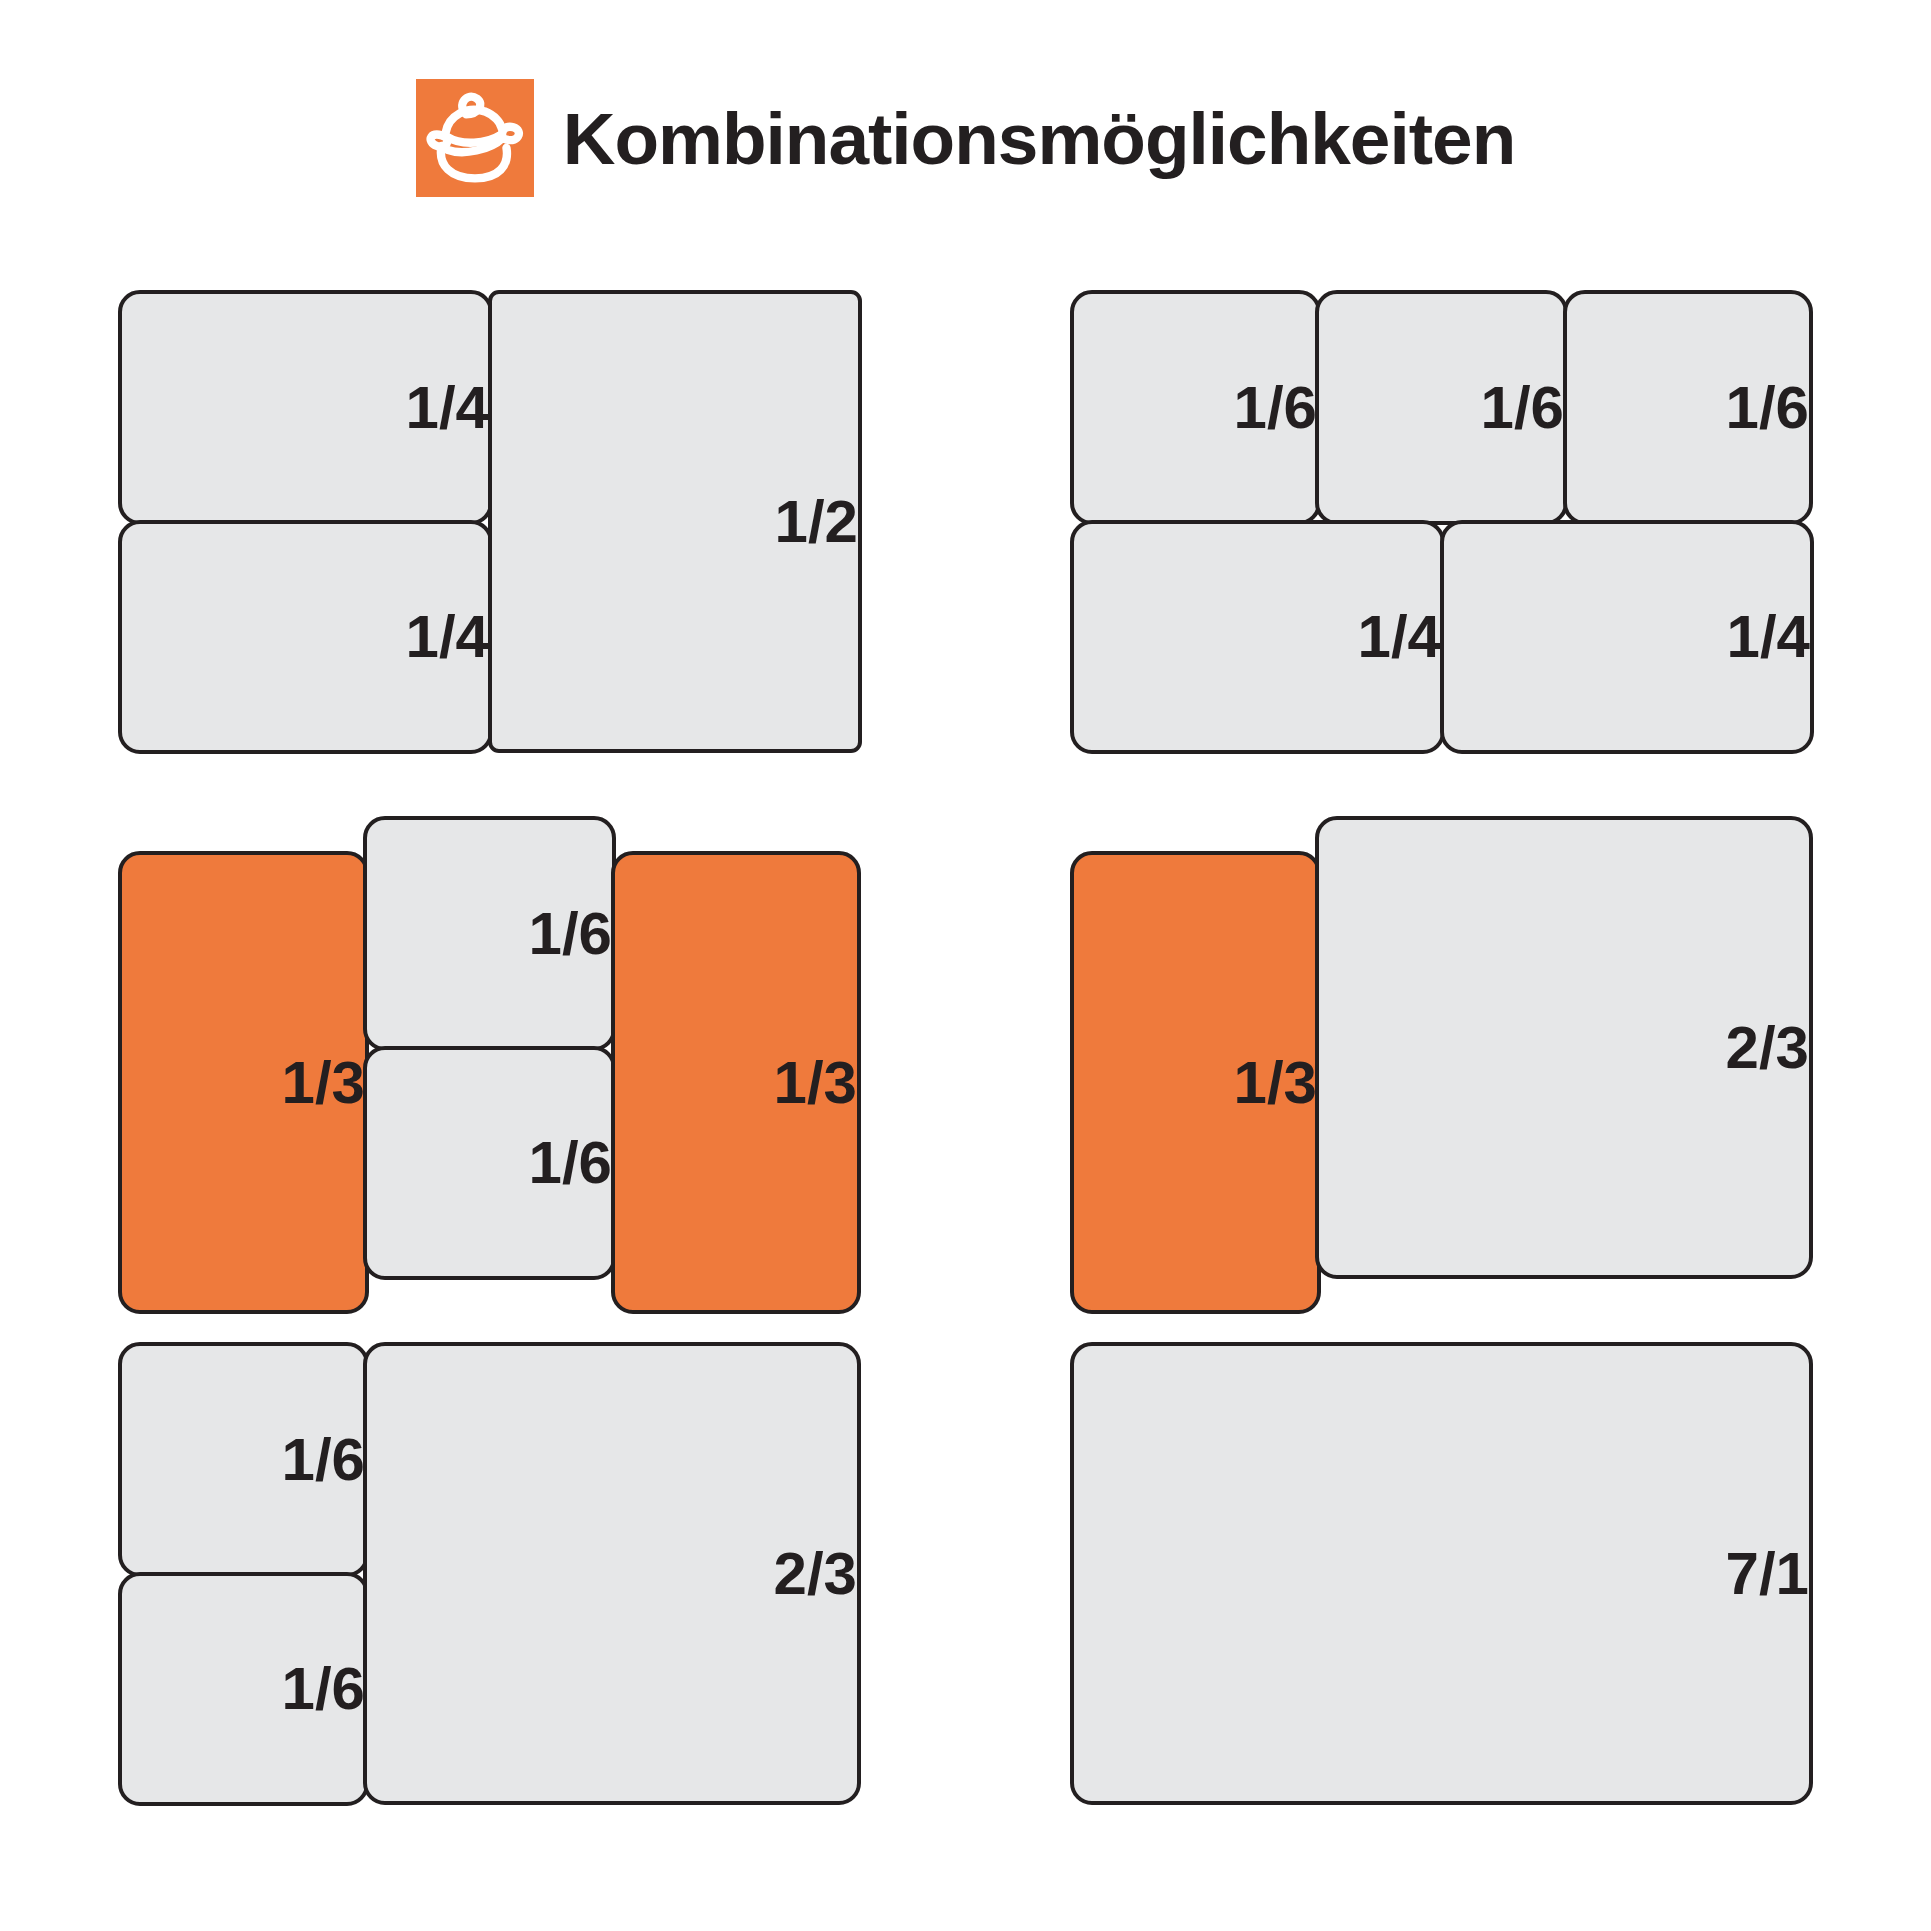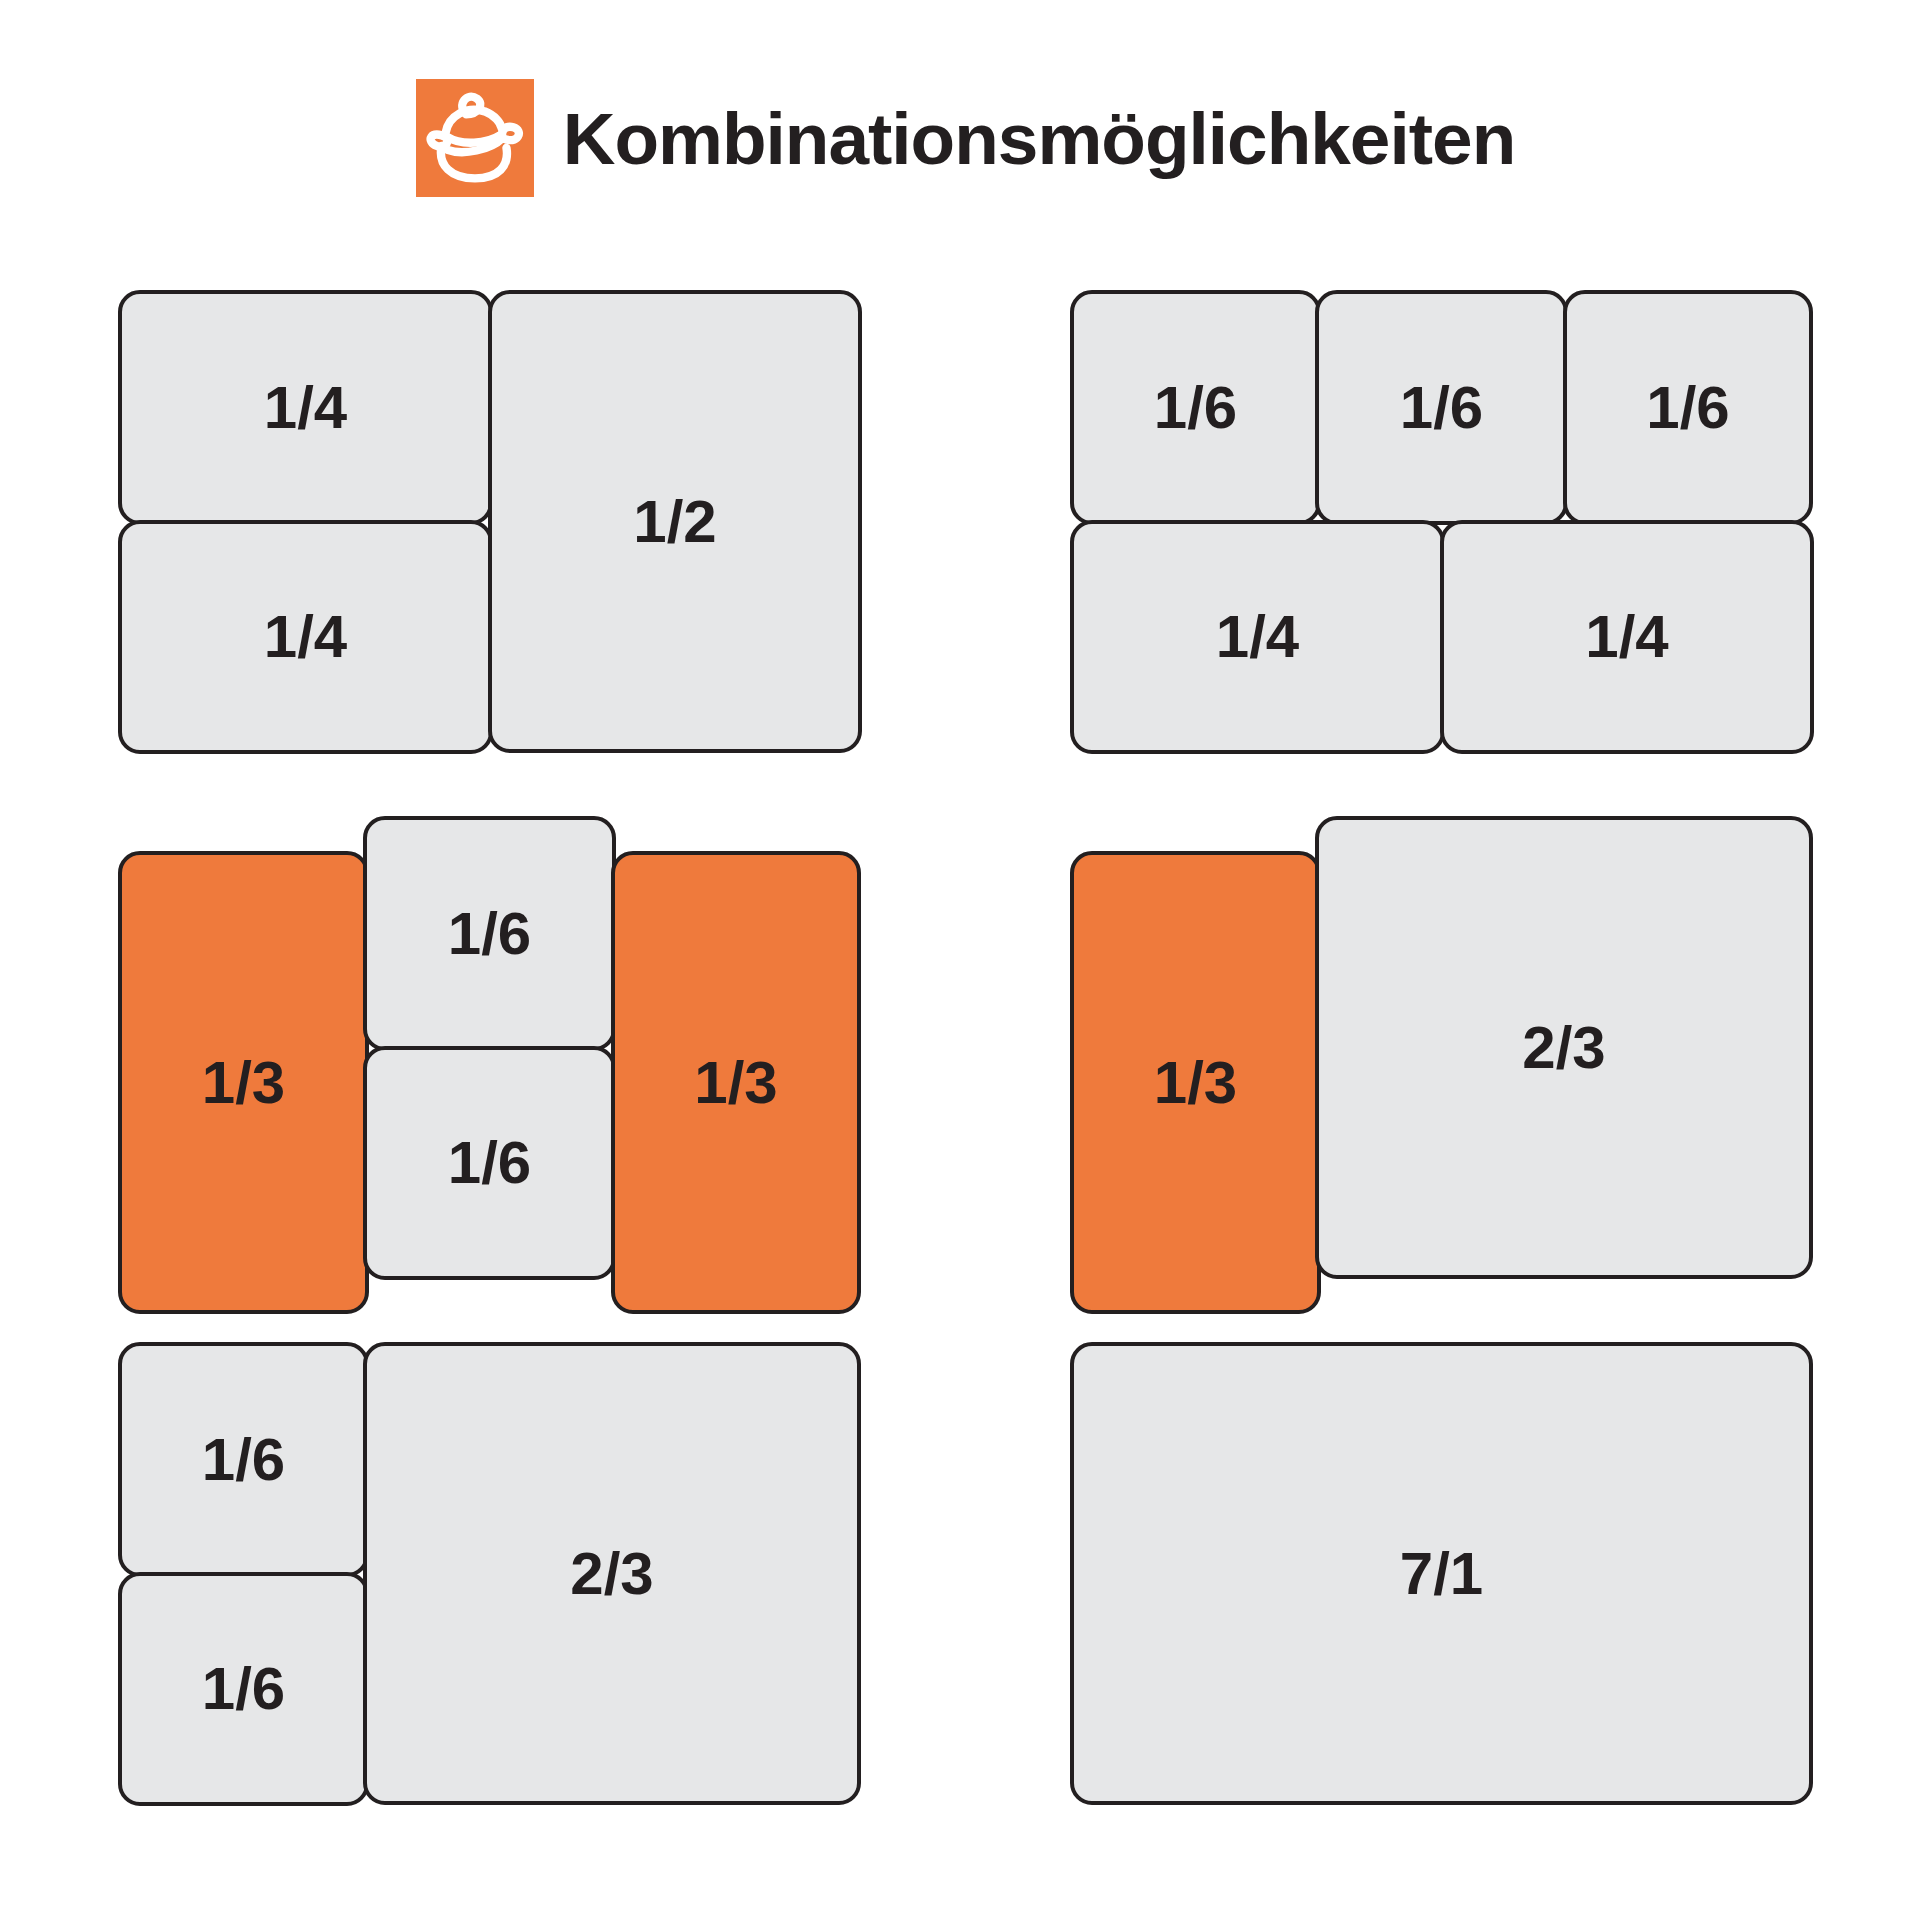--- a/index.html
+++ b/index.html
@@ -43,30 +43,30 @@
   .group.row-1{top:0;}
   .group.row-2{top:526px;}
   .group.row-3{top:1052px;}
   
   .box{
     position:absolute;
     box-sizing:border-box;
     background:var(--gray);
     border:4.8px solid var(--ink);
     border-radius:22px;
-    display:flex;align-items:center;justify-content:center;
+    display:flex;align-items:center;justify-content:flex-end;
   }
   .box[data-fill="orange"]{background:var(--orange);margin-top:35px;}
   .lbl{
     font-size:60px;font-weight:700;color:var(--ink);line-height:1;
   }
   
   .g1a{left:0;   top:0;   width:375px;height:235px;}
   .g1b{left:0;   top:230px;width:375px;height:234px;}
-  .g1c{left:370px;top:0;  width:374px;height:463px;}
+  .g1c{left:370px;top:0;  width:374px;height:463px;border-radius:11px;}
 
   .g2a{left:0;   top:0;   width:251px;height:235px;}
   .g2b{left:245px;top:0;  width:253px;height:235px;}
   .g2c{left:493px;top:0;  width:250px;height:235px;}
   .g2d{left:0;   top:230px;width:375px;height:234px;}
   .g2e{left:370px;top:230px;width:374px;height:234px;}
 
   .g3a{left:0;   top:0;   width:251px;height:463px;}
   .g3b{left:245px;top:0;  width:253px;height:235px;}
   .g3c{left:245px;top:230px;width:253px;height:234px;}

